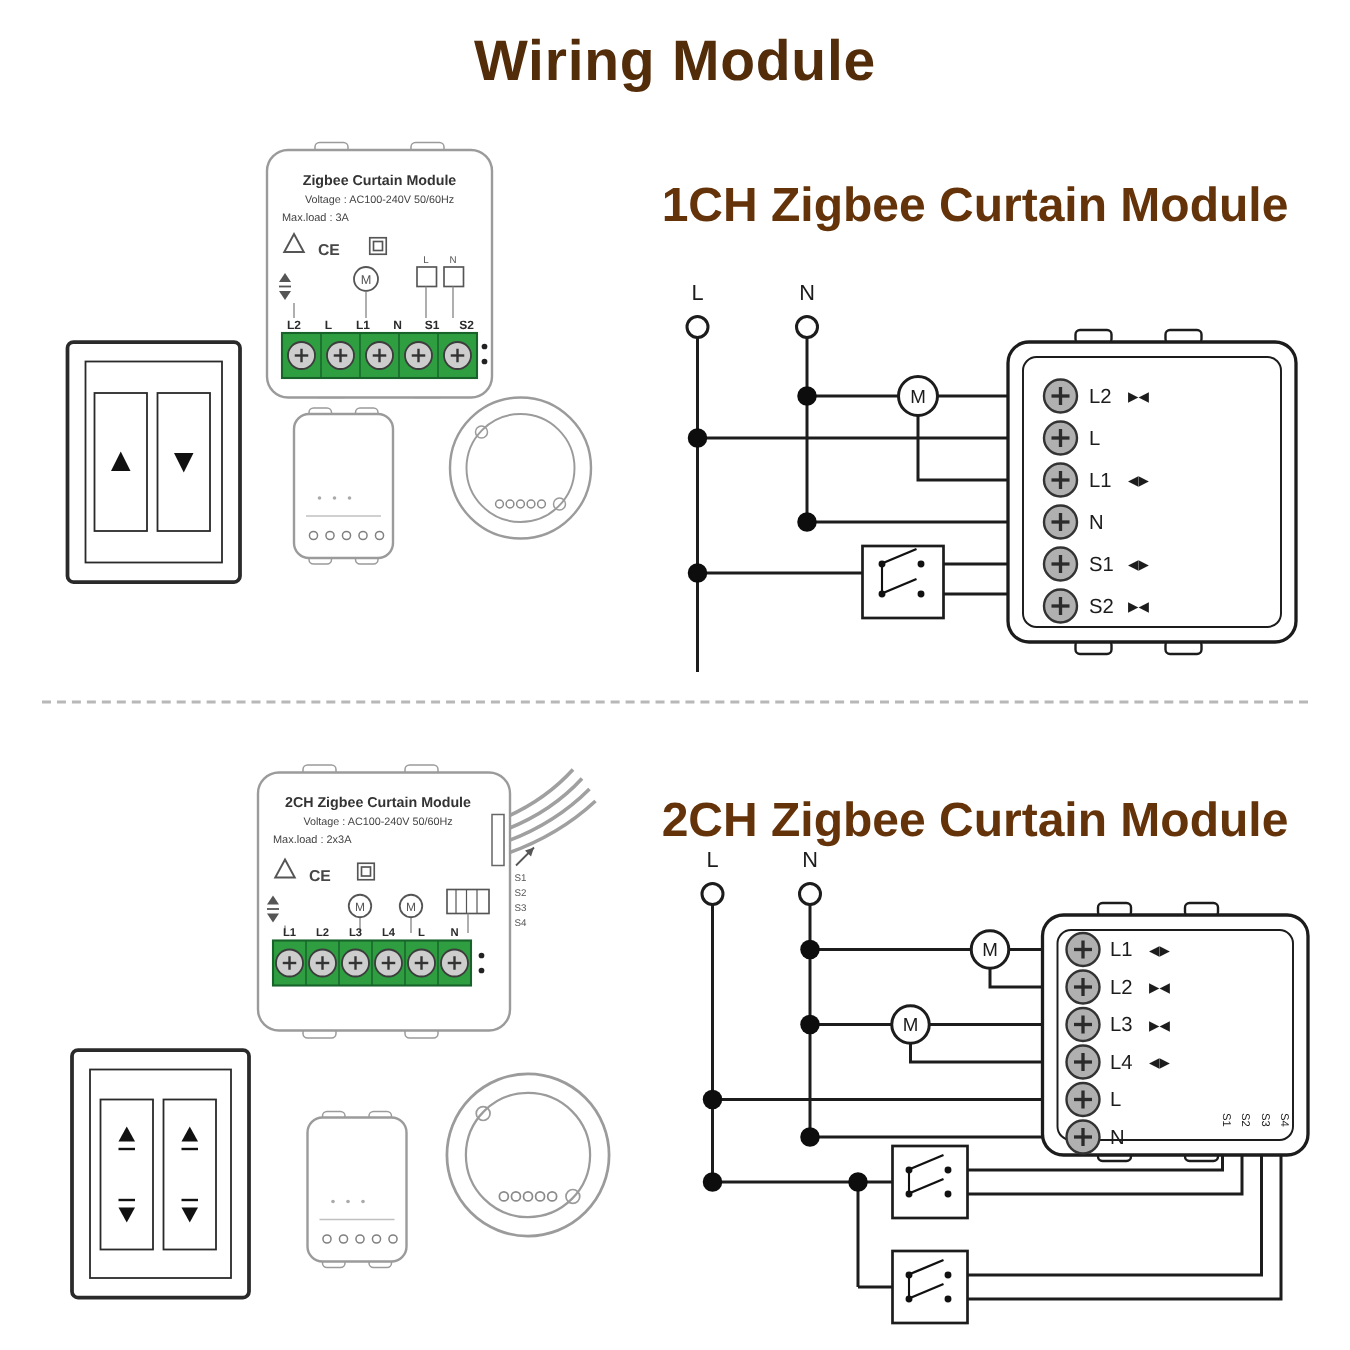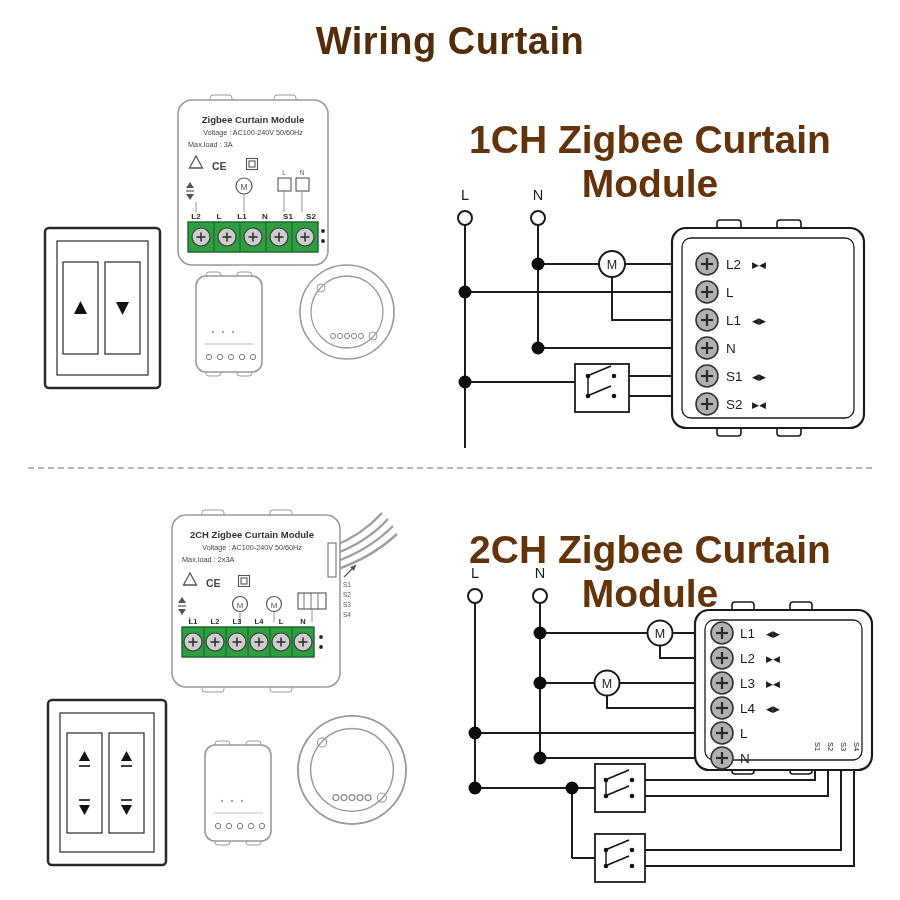--- a/index.html
+++ b/index.html
@@ -6,21 +6,21 @@
   body{
     width:900px;height:900px;position:relative;background:#fff;
     font-family:"Liberation Sans",sans-serif;overflow:hidden;
   }
   .abs{position:absolute;}
   #page-title{
     left:0;right:0;top:20px;text-align:center;
     font-size:38px;font-weight:bold;color:#532c0a;letter-spacing:.5px;
   }
   .sec-heading{
-    width:452px;text-align:center;font-size:39px;font-weight:bold;color:#643309;
+    width:452px;text-align:center;font-size:32px;font-weight:bold;color:#643309;
   }
   #heading-1ch{left:424px;top:118px;}
   #heading-2ch{left:424px;top:528px;}
   #divider{left:28px;top:467px;width:844px;border-top:2px dashed #b8b8b8;height:0;}
   svg{position:absolute;overflow:visible;}
   svg text{font-family:"Liberation Sans",sans-serif;fill:#222;}
   .pt{font-size:9.5px;font-weight:bold;fill:#333;}
   .pv{font-size:7.2px;fill:#444;}
   .pm{font-size:7.3px;fill:#444;}
   .ce{font-size:10.5px;font-weight:bold;fill:#474747;}
@@ -94,21 +94,21 @@
       <circle cx="26" cy="24" r="4" fill="none" stroke="#9b9b9b"></circle>
       <circle cx="-14" cy="24" r="2.6" fill="none" stroke="#8a8a8a"></circle>
       <circle cx="-7" cy="24" r="2.6" fill="none" stroke="#8a8a8a"></circle>
       <circle cx="0" cy="24" r="2.6" fill="none" stroke="#8a8a8a"></circle>
       <circle cx="7" cy="24" r="2.6" fill="none" stroke="#8a8a8a"></circle>
       <circle cx="14" cy="24" r="2.6" fill="none" stroke="#8a8a8a"></circle>
     </g>
   </defs>
 </svg>
 
-<div class="abs" id="page-title">Wiring Curtain</div>
+<div class="abs" id="page-title">Wiring Module</div>
 <div class="abs" id="divider"></div>
 <div class="abs sec-heading" id="heading-1ch">1CH Zigbee Curtain Module</div>
 <div class="abs sec-heading" id="heading-2ch">2CH Zigbee Curtain Module</div>
 
 <svg style="left:30px;top:90px;" width="380" height="315" viewBox="0 0 380 315">
 
   <g>
     <rect x="15" y="138" width="115" height="160" rx="4" fill="#fff" stroke="#2a2a2a" stroke-width="2.5"></rect>
     <rect x="27" y="151" width="91" height="134" fill="#fff" stroke="#2a2a2a" stroke-width="1.2"></rect>
     <rect x="33" y="172" width="35" height="92" fill="#fff" stroke="#2a2a2a" stroke-width="1.2"></rect>

